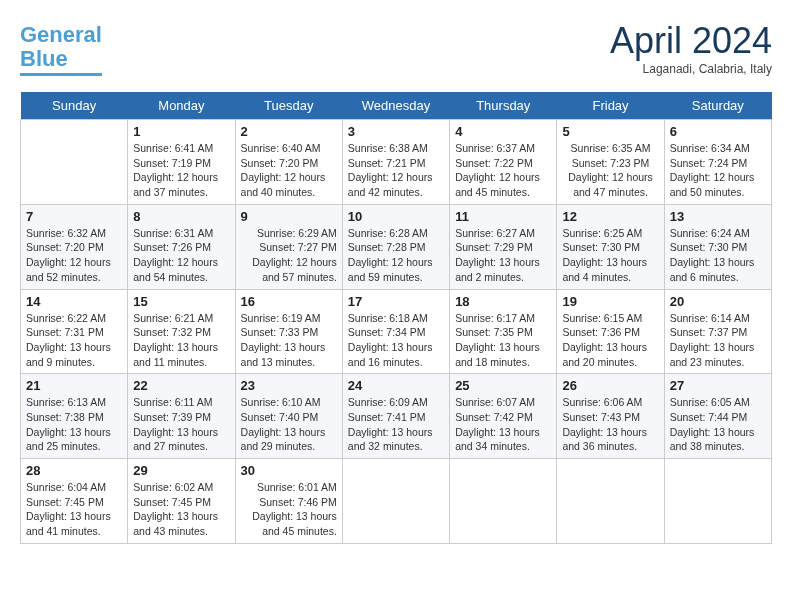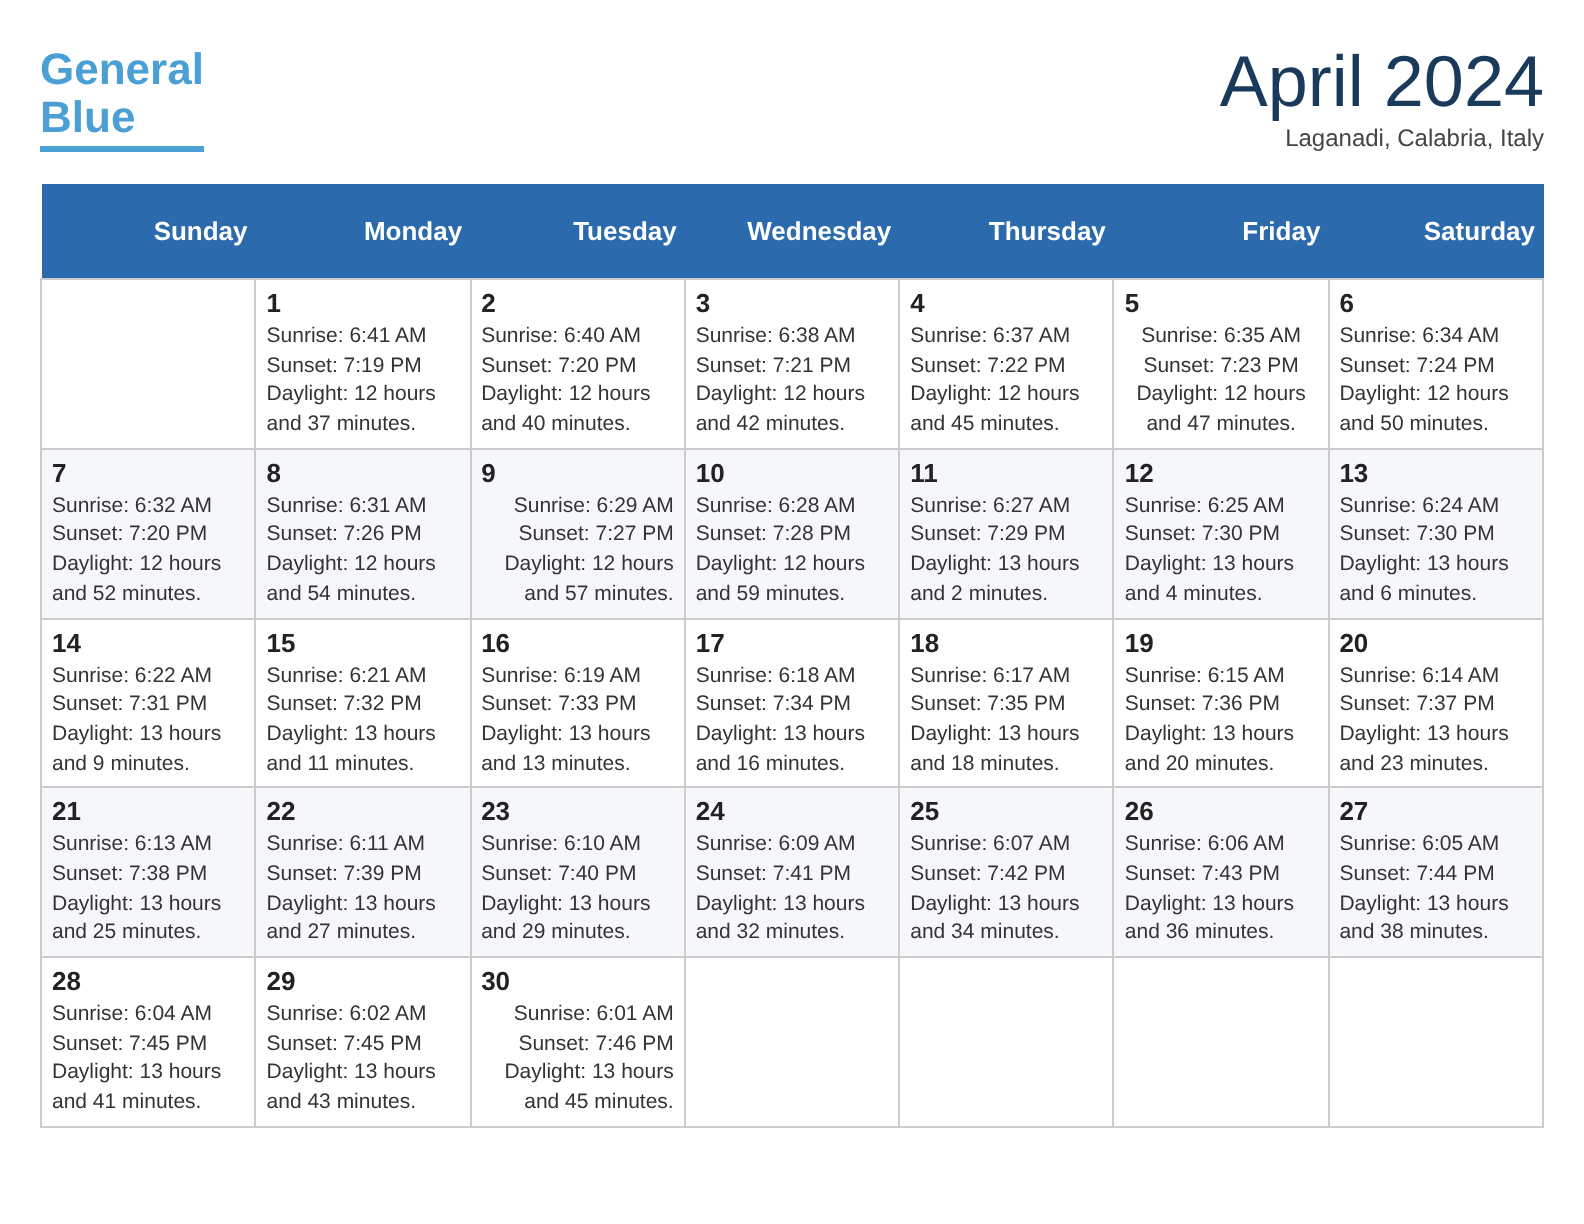--- a/index.html
+++ b/index.html
@@ -49,24 +49,24 @@
       color: #444;
     }
     .calendar {
       width: 100%;
       border-collapse: collapse;
       font-size: 11px;
     }
     .calendar th {
       background: #2a6aad;
       color: #fff;
-      padding: 16px 4px;
-      text-align: right;
+      padding: 6px 4px;
+      text-align: center;
       font-size: 13px;
-      font-weight: bold;
+      font-weight: normal;
     }
     .calendar td {
       border: 1px solid #ccc;
       vertical-align: top;
       padding: 4px 5px;
       width: 107px;
       min-height: 80px;
       background: #fff;
     }
     .calendar tr:nth-child(even) td {

